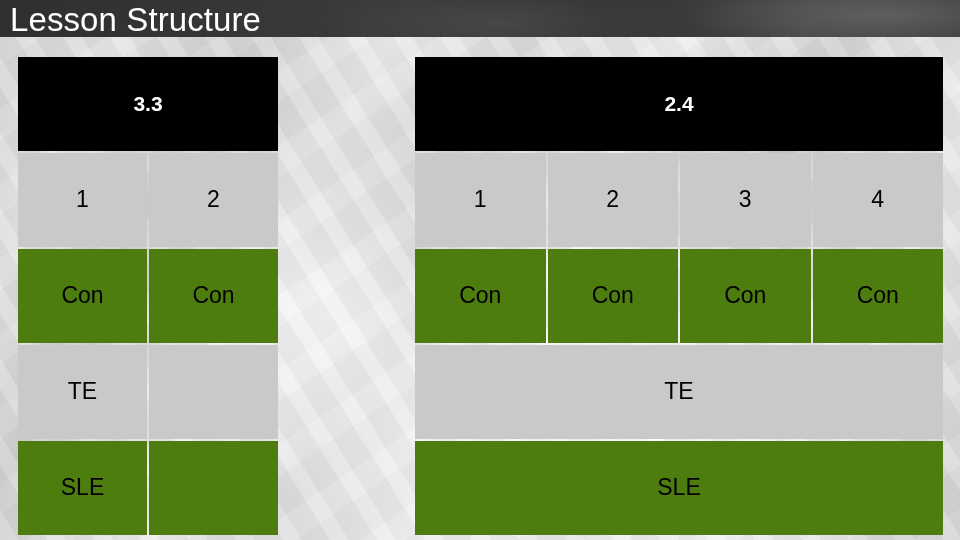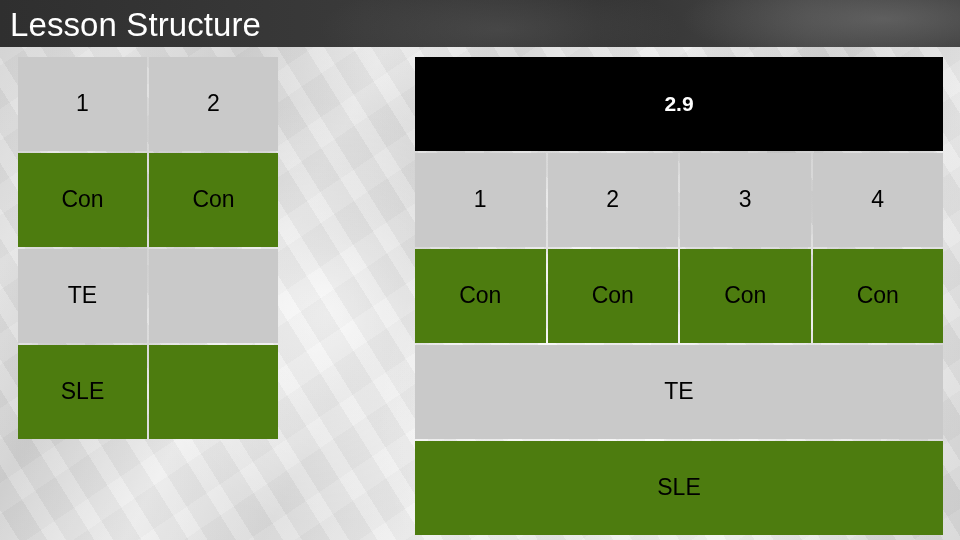--- a/index.html
+++ b/index.html
@@ -51,21 +51,21 @@
       repeating-linear-gradient(-34deg, rgba(255,255,255,0.16) 0px, rgba(255,255,255,0.16) 26px, rgba(160,160,160,0.10) 26px, rgba(160,160,160,0.10) 62px);
     opacity: 0.55;
   }
 
   
   .title-bar {
     position: absolute;
     left: 0;
     top: 0;
     width: 960px;
-    height: 47px;
+    height: 37px;
     background:
       radial-gradient(ellipse 30% 140% at 92% 40%, rgba(120,120,120,0.55) 0%, rgba(120,120,120,0.0) 70%),
       radial-gradient(ellipse 26% 150% at 52% 62%, rgba(96,96,96,0.40) 0%, rgba(96,96,96,0.0) 72%),
       linear-gradient(90deg, #2f2f2f 0%, #3a3a3a 38%, #333333 62%, #444444 84%, #3c3c3c 100%);
     overflow: hidden;
   }
   .title-text {
     position: absolute;
     left: 10px;
     top: 50%;
@@ -126,20 +126,23 @@
 <div id="slide">
 
   <div class="bg-photo"></div>
 
   <div class="title-bar">
     <div class="title-text">Lesson Structure</div>
   </div>
 
   <table class="tbl" id="table-33">
     <tbody>
+      <tr class="row-head">
+        <td class="c-head" colspan="2">3.3</td>
+      </tr>
       <tr>
         <td class="c-dark">1</td>
         <td class="c-dark">2</td>
       </tr>
       <tr>
         <td class="c-light">Con</td>
         <td class="c-light">Con</td>
       </tr>
       <tr>
         <td class="c-dark">TE</td>
@@ -148,21 +151,21 @@
       <tr>
         <td class="c-light">SLE</td>
         <td class="c-light"></td>
       </tr>
     </tbody>
   </table>
 
   <table class="tbl" id="table-34">
     <tbody>
       <tr class="row-head">
-        <td class="c-head" colspan="4">2.9</td>
+        <td class="c-head" colspan="4">2.4</td>
       </tr>
       <tr>
         <td class="c-dark">1</td>
         <td class="c-dark">2</td>
         <td class="c-dark">3</td>
         <td class="c-dark">4</td>
       </tr>
       <tr>
         <td class="c-light">Con</td>
         <td class="c-light">Con</td>

